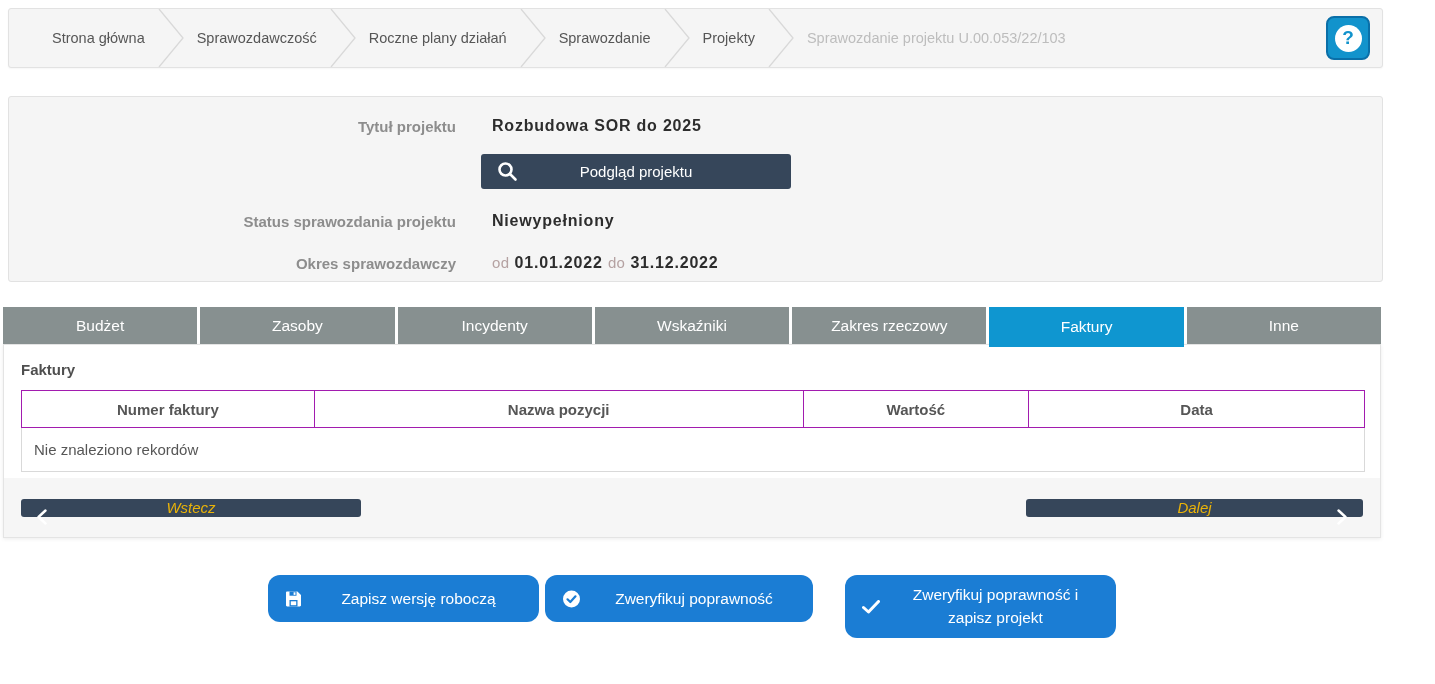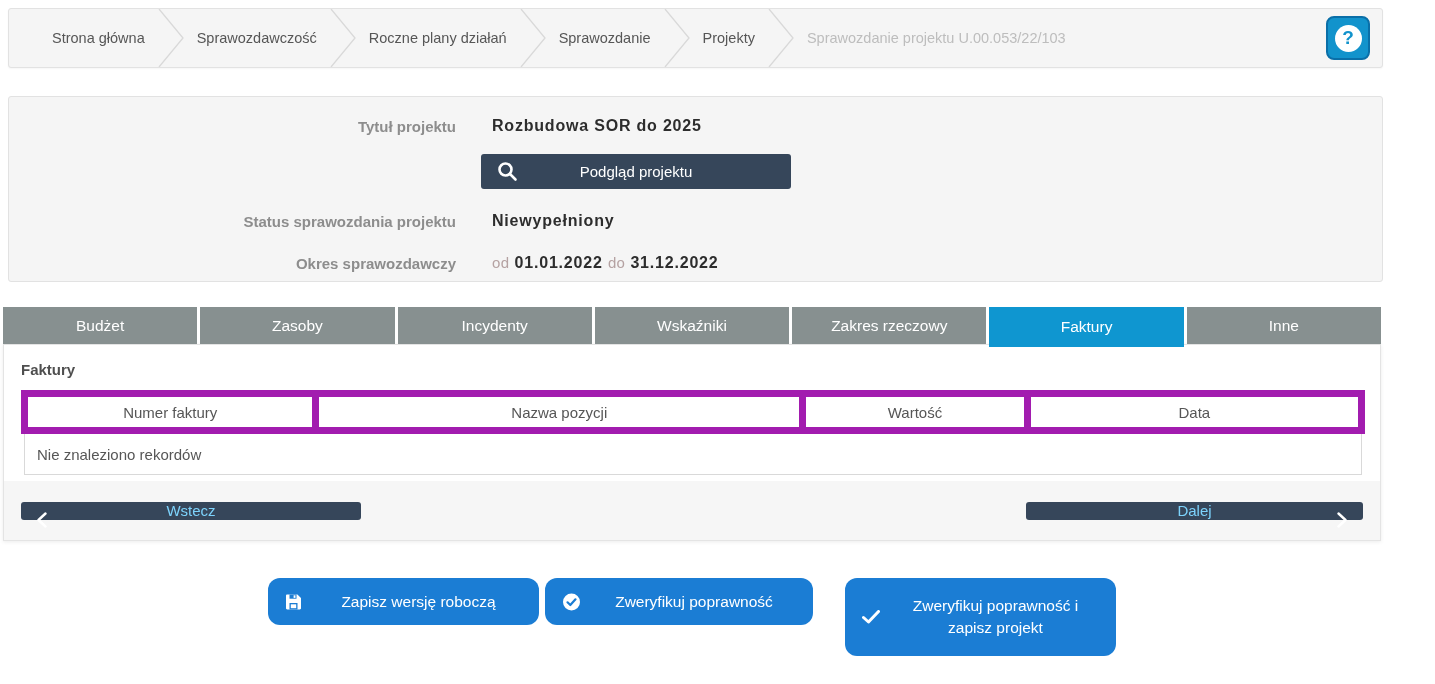--- a/index.html
+++ b/index.html
@@ -42,43 +42,43 @@
   .tab { flex:1; height:37px; background:#879090; color:#ffffff; font-size:15.5px;
     display:flex; align-items:center; justify-content:center; cursor:pointer; border:none;
     font-family:inherit; }
   .tab.active { background:#0f96d0; height:40px; margin-bottom:-3px; }
 
   
   .panel { margin-left:3px; width:1378px; background:#ffffff; border:1px solid #e4e4e4;
     box-shadow:0 1px 4px rgba(0,0,0,.08); position:relative; z-index:1; }
   .panel-heading { font-size:15px; font-weight:700; color:#4f4f4f; margin:16px 0 12px 17px; }
   .invoice-table { width:1344px; margin:0 17px; border-collapse:collapse; font-size:15px; color:#565656; }
-  .invoice-table th { border:7px solid #a21caf; height:37px; font-weight:400; text-align:center; }
+  .invoice-table th { border:1px solid #a21caf; height:37px; font-weight:700; text-align:center; }
   .invoice-table td { border:1px solid #d9d9d9; height:44px; text-align:left; padding-left:12px; }
   .col-num { width:21.8%; } .col-name { width:36.4%; } .col-val { width:16.8%; } .col-date { width:25%; }
   .panel-footer { margin-top:6px; height:59px; background:#f6f6f6;
     display:flex; align-items:center; justify-content:space-between; padding:0 17px; }
   .nav-btn { position:relative; height:18px; background:#36465a; border:none; border-radius:3px;
-    color:#7dd3fc; font-size:15px; font-family:inherit; cursor:pointer;
-    display:flex; align-items:center; justify-content:center; }
+    color:#eab308; font-size:15px; font-family:inherit; cursor:pointer;
+    display:flex; align-items:center; justify-content:center;font-style:italic; }
   .nav-btn.back { width:340px; }
   .nav-btn.next { width:337px; }
   .nav-btn .chev-l { position:absolute; left:16px; top:10px; }
   .nav-btn .chev-r { position:absolute; right:16px; top:10px; }
 
   
   .actions { margin:37px 0 0 3px; width:1378px; display:flex; justify-content:center;
     gap:6px; align-items:flex-start; }
   .action-btn { position:relative; background:#1b7dd4; border:none; border-radius:12px;
     color:#ffffff; font-size:15.5px; font-family:inherit; cursor:pointer;
     display:flex; align-items:center; justify-content:center; padding:0 18px 0 48px; }
   .action-btn .a-icon { position:absolute; left:17px; top:50%; transform:translateY(-50%); display:flex; }
   .a1 { width:271px; height:47px; }
   .a2 { width:268px; height:47px; }
-  .a3 { width:271px; height:78px; line-height:1.45; text-align:center;margin-left:26px; }
+  .a3 { width:271px; height:63px; line-height:1.45; text-align:center;margin-left:26px; }
 </style>
 </head>
 <body>
 
 <div class="crumb-bar">
   <span class="crumb">Strona główna</span>
   <svg class="crumb-sep" width="26" height="58" viewBox="0 0 26 58">
       <polyline points="1,0 25,29 1,58" fill="none" stroke="#d9d9d9" stroke-width="1.3"></polyline>
     </svg>
   <span class="crumb">Sprawozdawczość</span>

